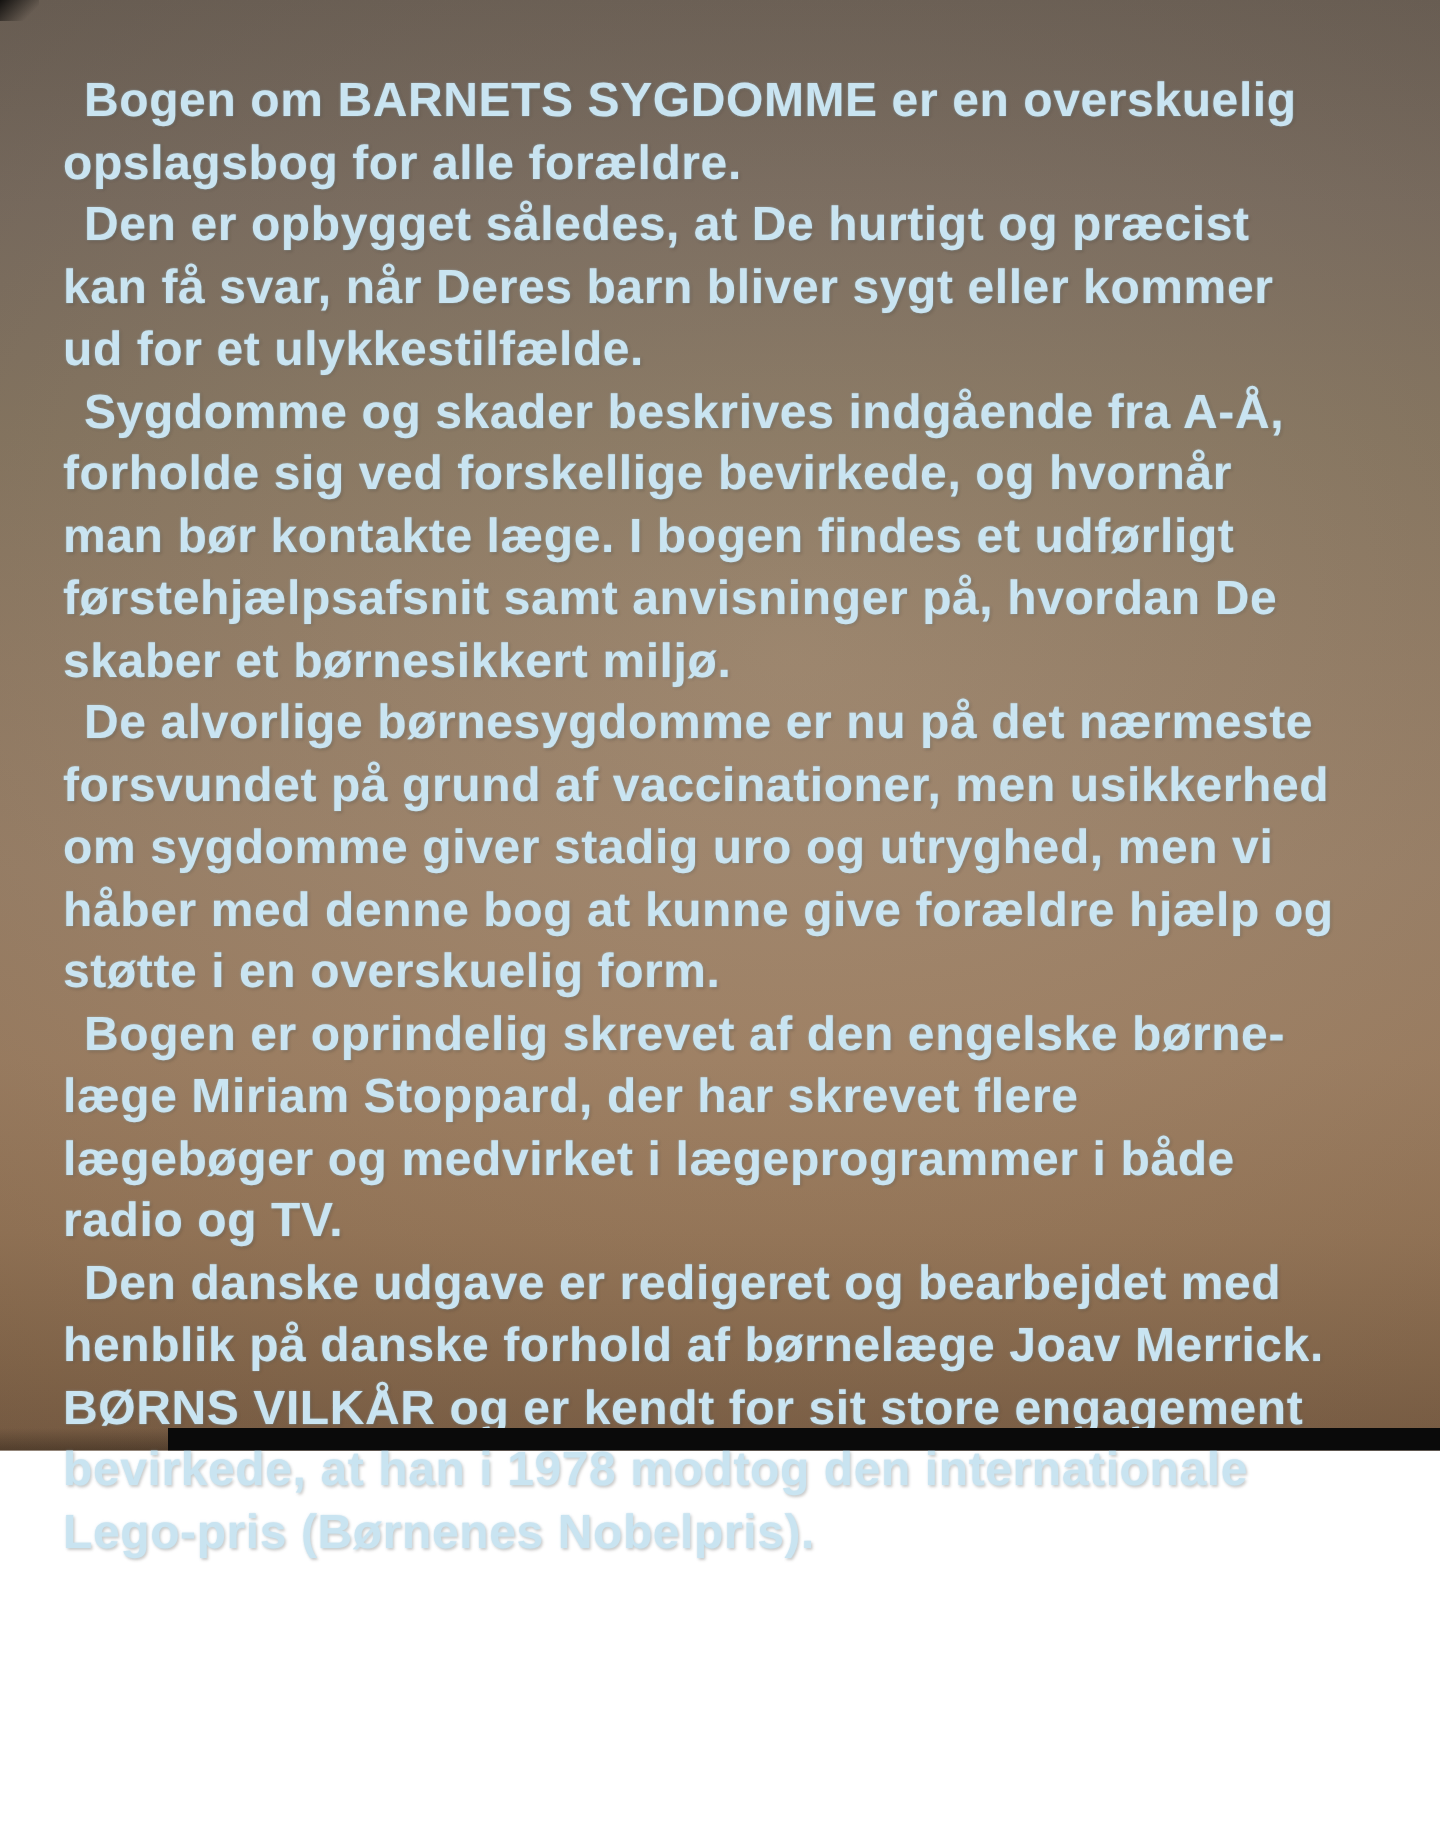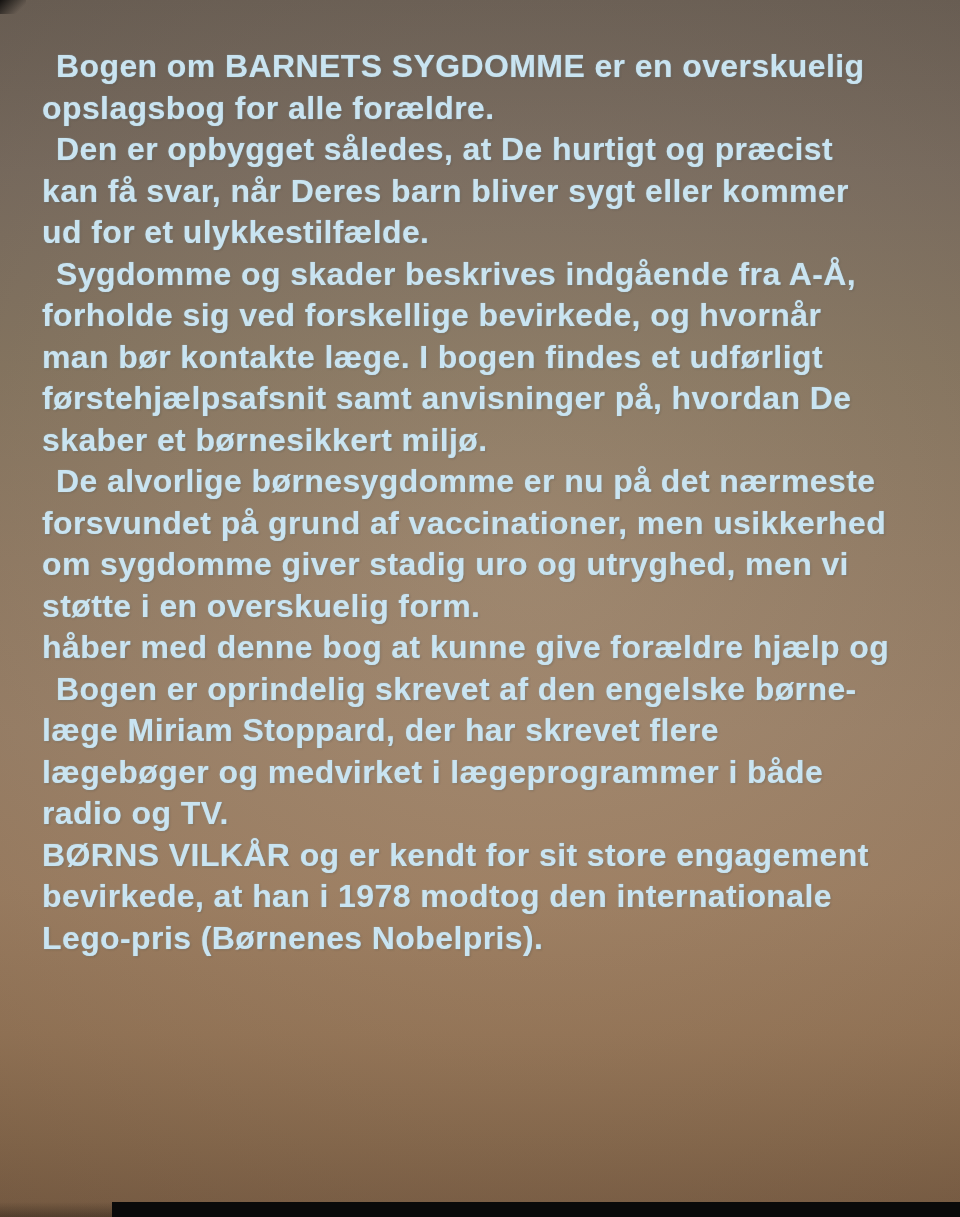--- a/index.html
+++ b/index.html
@@ -8,21 +8,21 @@
   }
   body {
     width: 960px;
     height: 1217px;
     overflow: hidden;
     font-family: "Liberation Sans", sans-serif;
   }
   .cover {
     position: relative;
     width: 960px;
-    height: 1217px;
+    height: 967px;
     background:
       radial-gradient(ellipse 130% 90% at 55% 45%, rgba(255,235,210,0.10), rgba(0,0,0,0.16)),
       linear-gradient(180deg,
         #6d6156 0%,
         #7a6c5f 14%,
         #86755f 30%,
         #927b63 46%,
         #9b8066 60%,
         #a08062 73%,
         #997757 85%,
@@ -95,28 +95,32 @@
         <div class="line first">Sygdomme og skader beskrives indgående fra A-Å,</div>
         <div class="line">forholde sig ved forskellige bevirkede, og hvornår</div>
         <div class="line">man bør kontakte læge. I bogen findes et udførligt</div>
         <div class="line">førstehjælpsafsnit samt anvisninger på, hvordan De</div>
         <div class="line">skaber et børnesikkert miljø.</div>
       </div>
       <div class="para">
         <div class="line first">De alvorlige børnesygdomme er nu på det nærmeste</div>
         <div class="line">forsvundet på grund af vaccinationer, men usikkerhed</div>
         <div class="line">om sygdomme giver stadig uro og utryghed, men vi</div>
+        <div class="line">håber med denne bog at kunne give forældre hjælp og</div>
         <div class="line">støtte i en overskuelig form.</div>
-        <div class="line">håber med denne bog at kunne give forældre hjælp og</div>
       </div>
       <div class="para">
         <div class="line first">Bogen er oprindelig skrevet af den engelske børne-</div>
         <div class="line">læge Miriam Stoppard, der har skrevet flere</div>
         <div class="line">lægebøger og medvirket i lægeprogrammer i både</div>
         <div class="line">radio og TV.</div>
+      </div>
+      <div class="para">
+        <div class="line first">Den danske udgave er redigeret og bearbejdet med</div>
+        <div class="line">henblik på danske forhold af børnelæge Joav Merrick.</div>
       </div>
       <div class="para">
         <div class="line">BØRNS VILKÅR og er kendt for sit store engagement</div>
         <div class="line">bevirkede, at han i 1978 modtog den internationale</div>
         <div class="line">Lego-pris (Børnenes Nobelpris).</div>
       </div>
     </div>
   <div class="edge-corner-bottom-left"></div>
   <div class="edge-bar-bottom"></div>
 </div>

